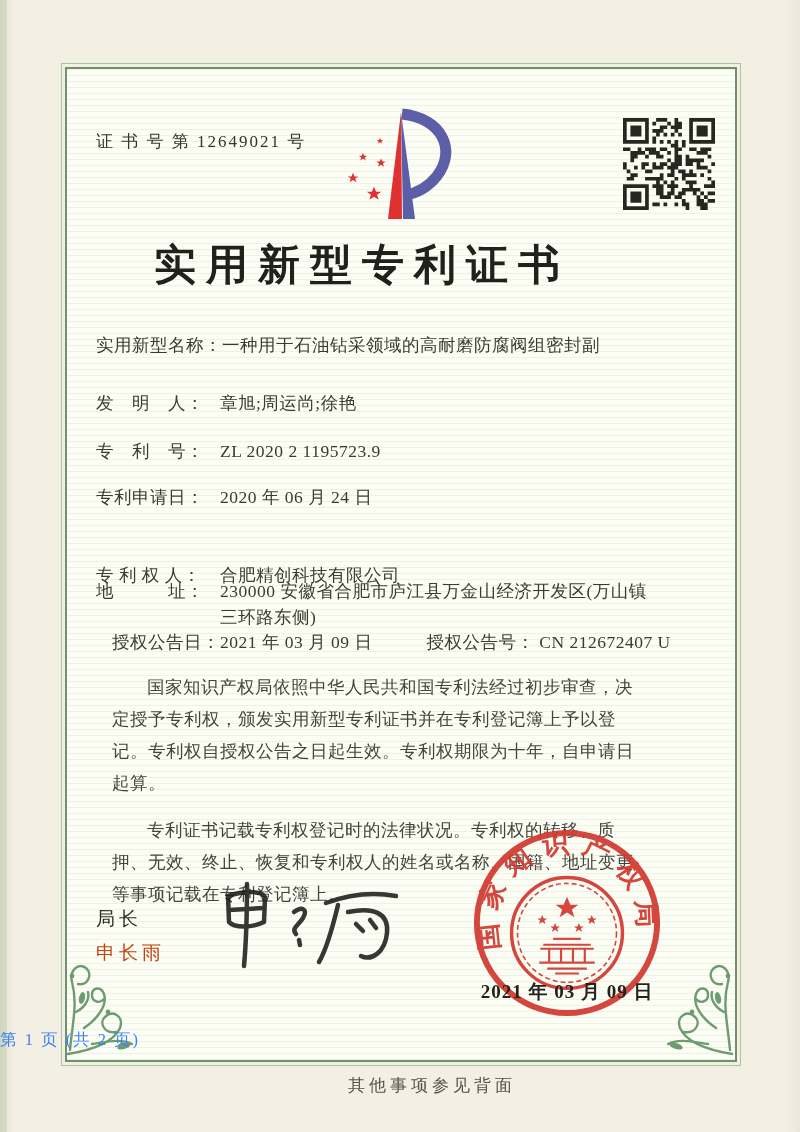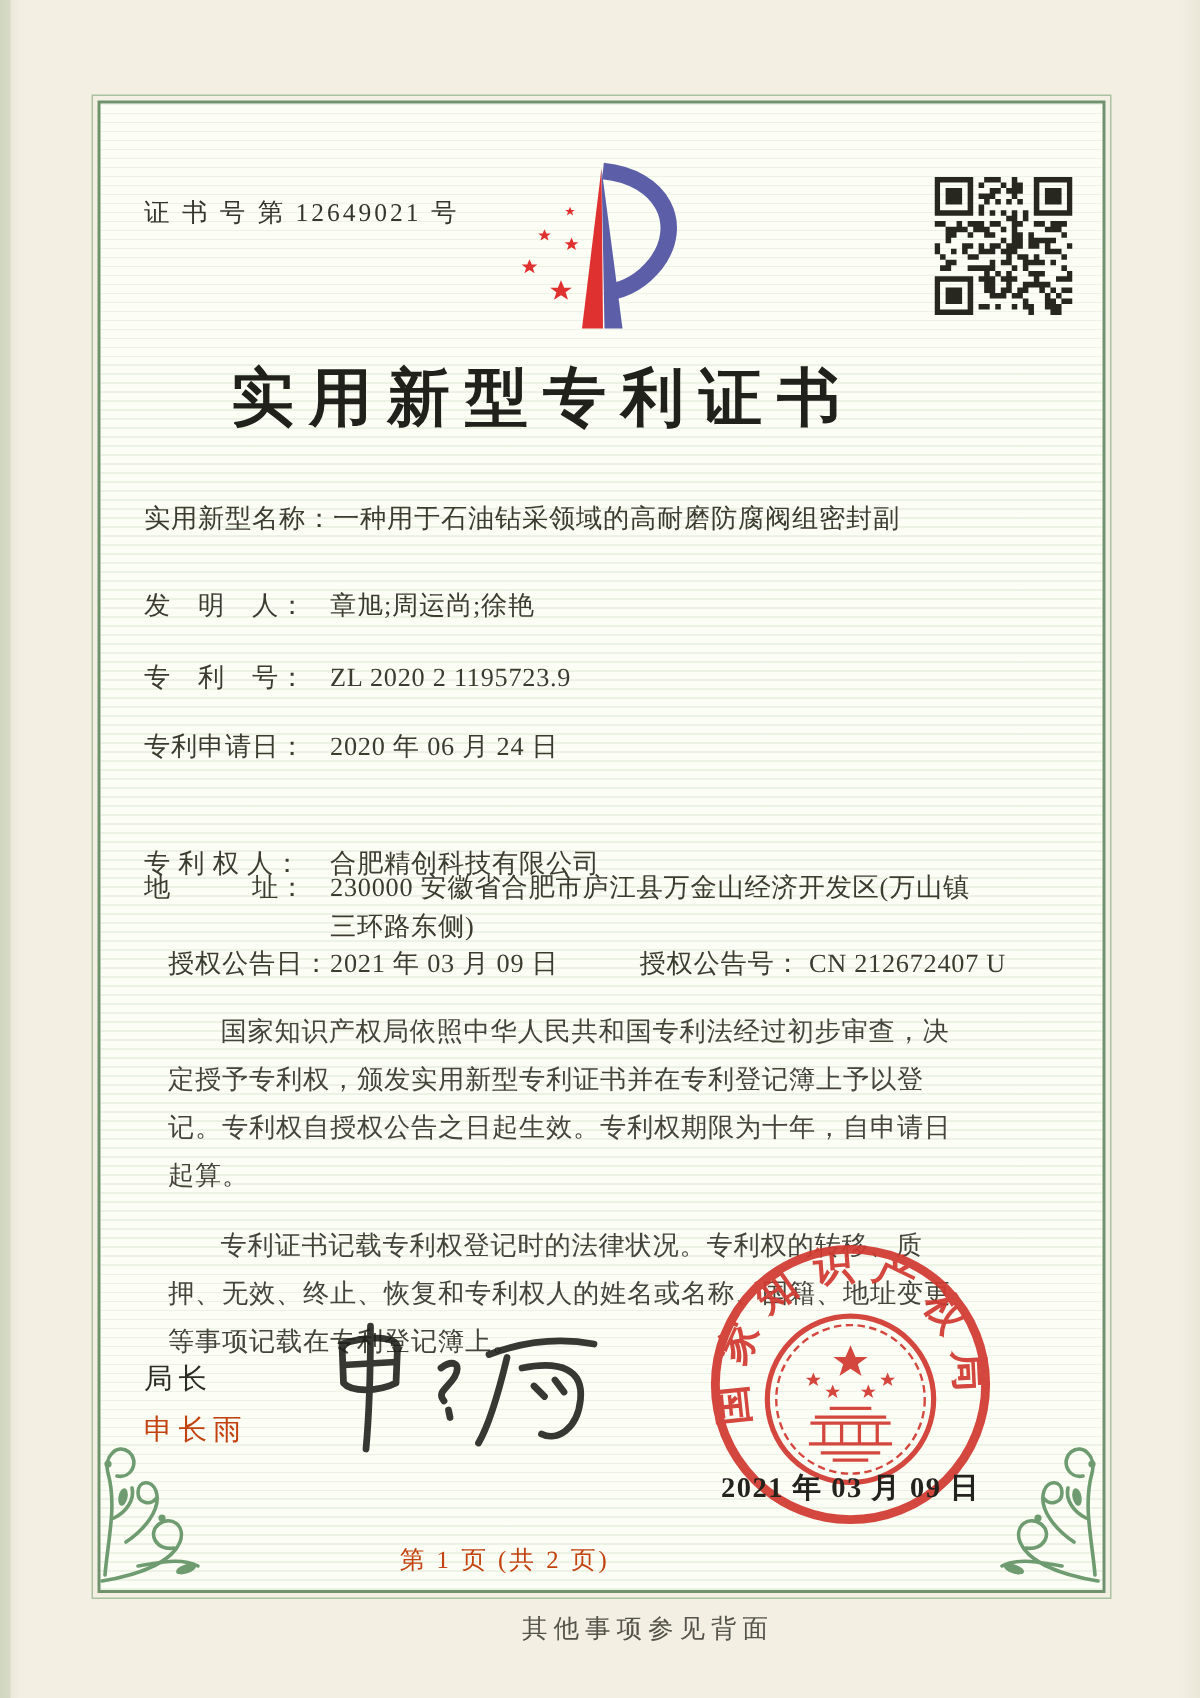--- a/index.html
+++ b/index.html
@@ -34,22 +34,22 @@
   .paras p{margin:16px;text-indent:2em;}
   .signer-title{position:absolute;left:96px;top:906px;font-size:19px;letter-spacing:4px;color:#2c2b24;}
   .signer-name{position:absolute;left:96px;top:940px;font-size:19px;letter-spacing:4px;color:#c2410c;}
   .signature{position:absolute;left:198px;top:872px;width:225px;height:108px;}
   .seal{position:absolute;left:468px;top:824px;width:198px;height:198px;opacity:.93;}
   .seal-date{position:absolute;left:468px;top:979px;width:198px;text-align:center;
     font-size:19px;font-weight:600;letter-spacing:1px;color:#23221c;}
   .flourish{position:absolute;width:104px;height:104px;}
   .flourish.bl{left:62px;top:954px;}
   .flourish.br{left:634px;top:954px;transform:scaleX(-1);}
-  .page-num{position:absolute;left:0;top:1029px;width:673px;text-align:center;
-    font-size:16.5px;letter-spacing:2px;color:#c2410c;}
+  .page-num{position:absolute;left:0;top:1029px;width:673px;text-align:left;
+    font-size:16.5px;letter-spacing:2px;color:#3b82f6;}
   .back-note{position:absolute;left:0;top:1074px;width:800px;text-align:center;
     font-size:17px;letter-spacing:4px;color:#54534a;padding-left:32px;}
   svg{display:block;}
 </style>
 </head>
 <body>
 
 <div class="page">
   <div class="edge-strip"></div>
   <div class="frame"></div>

